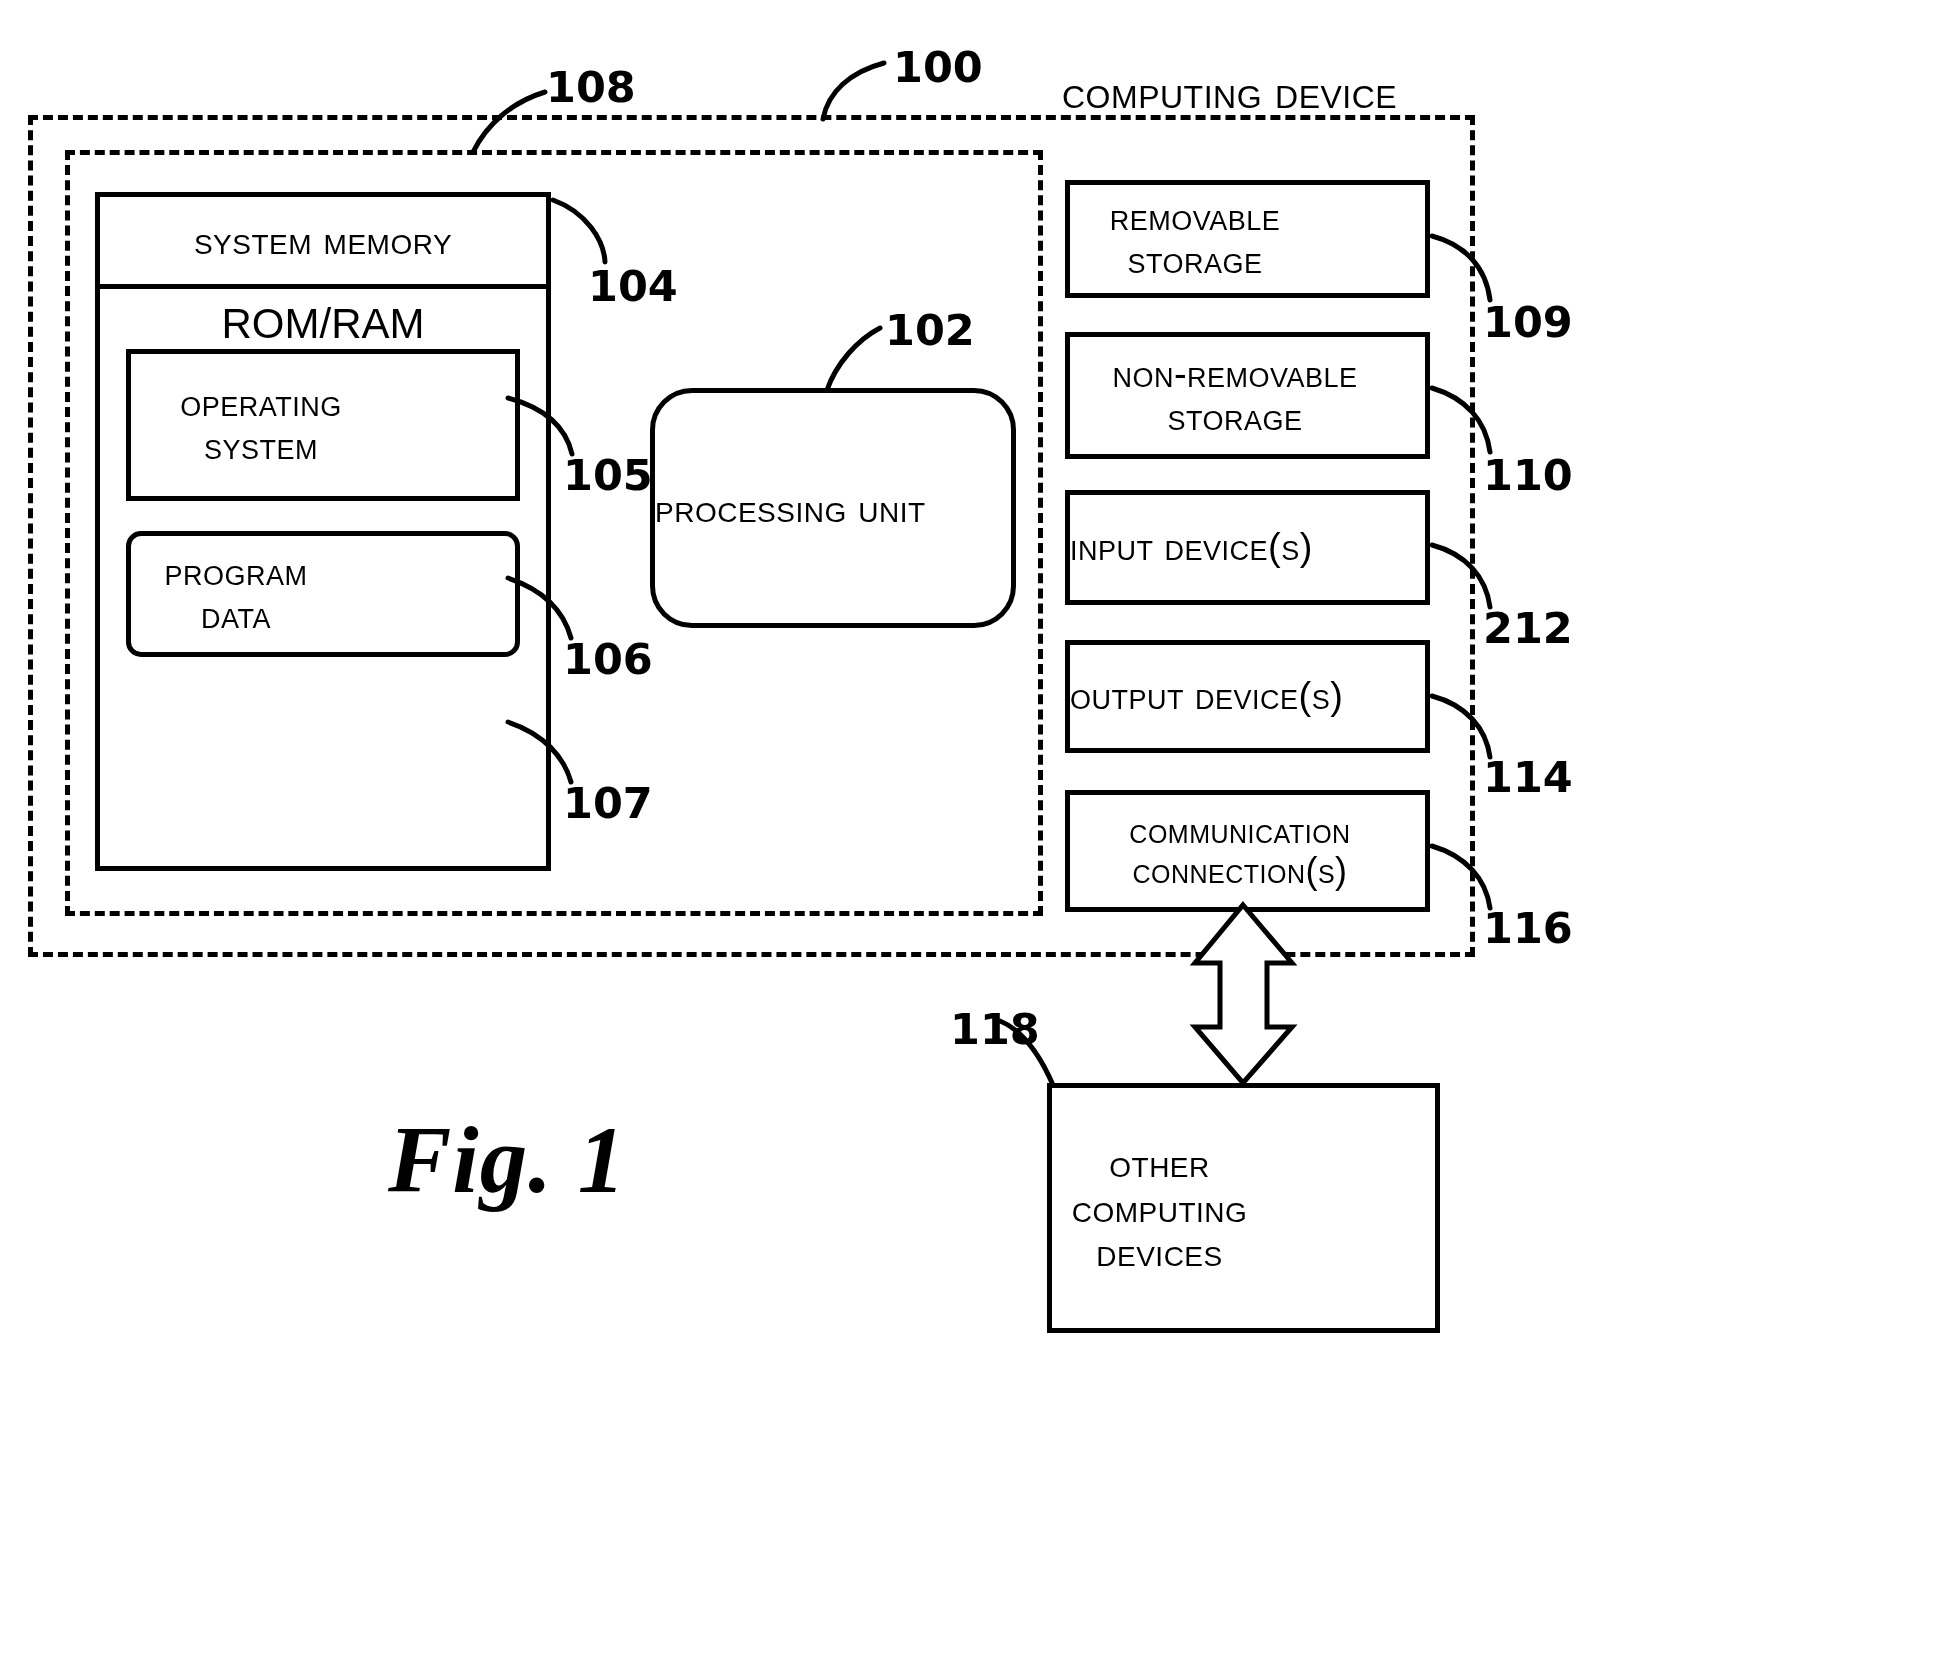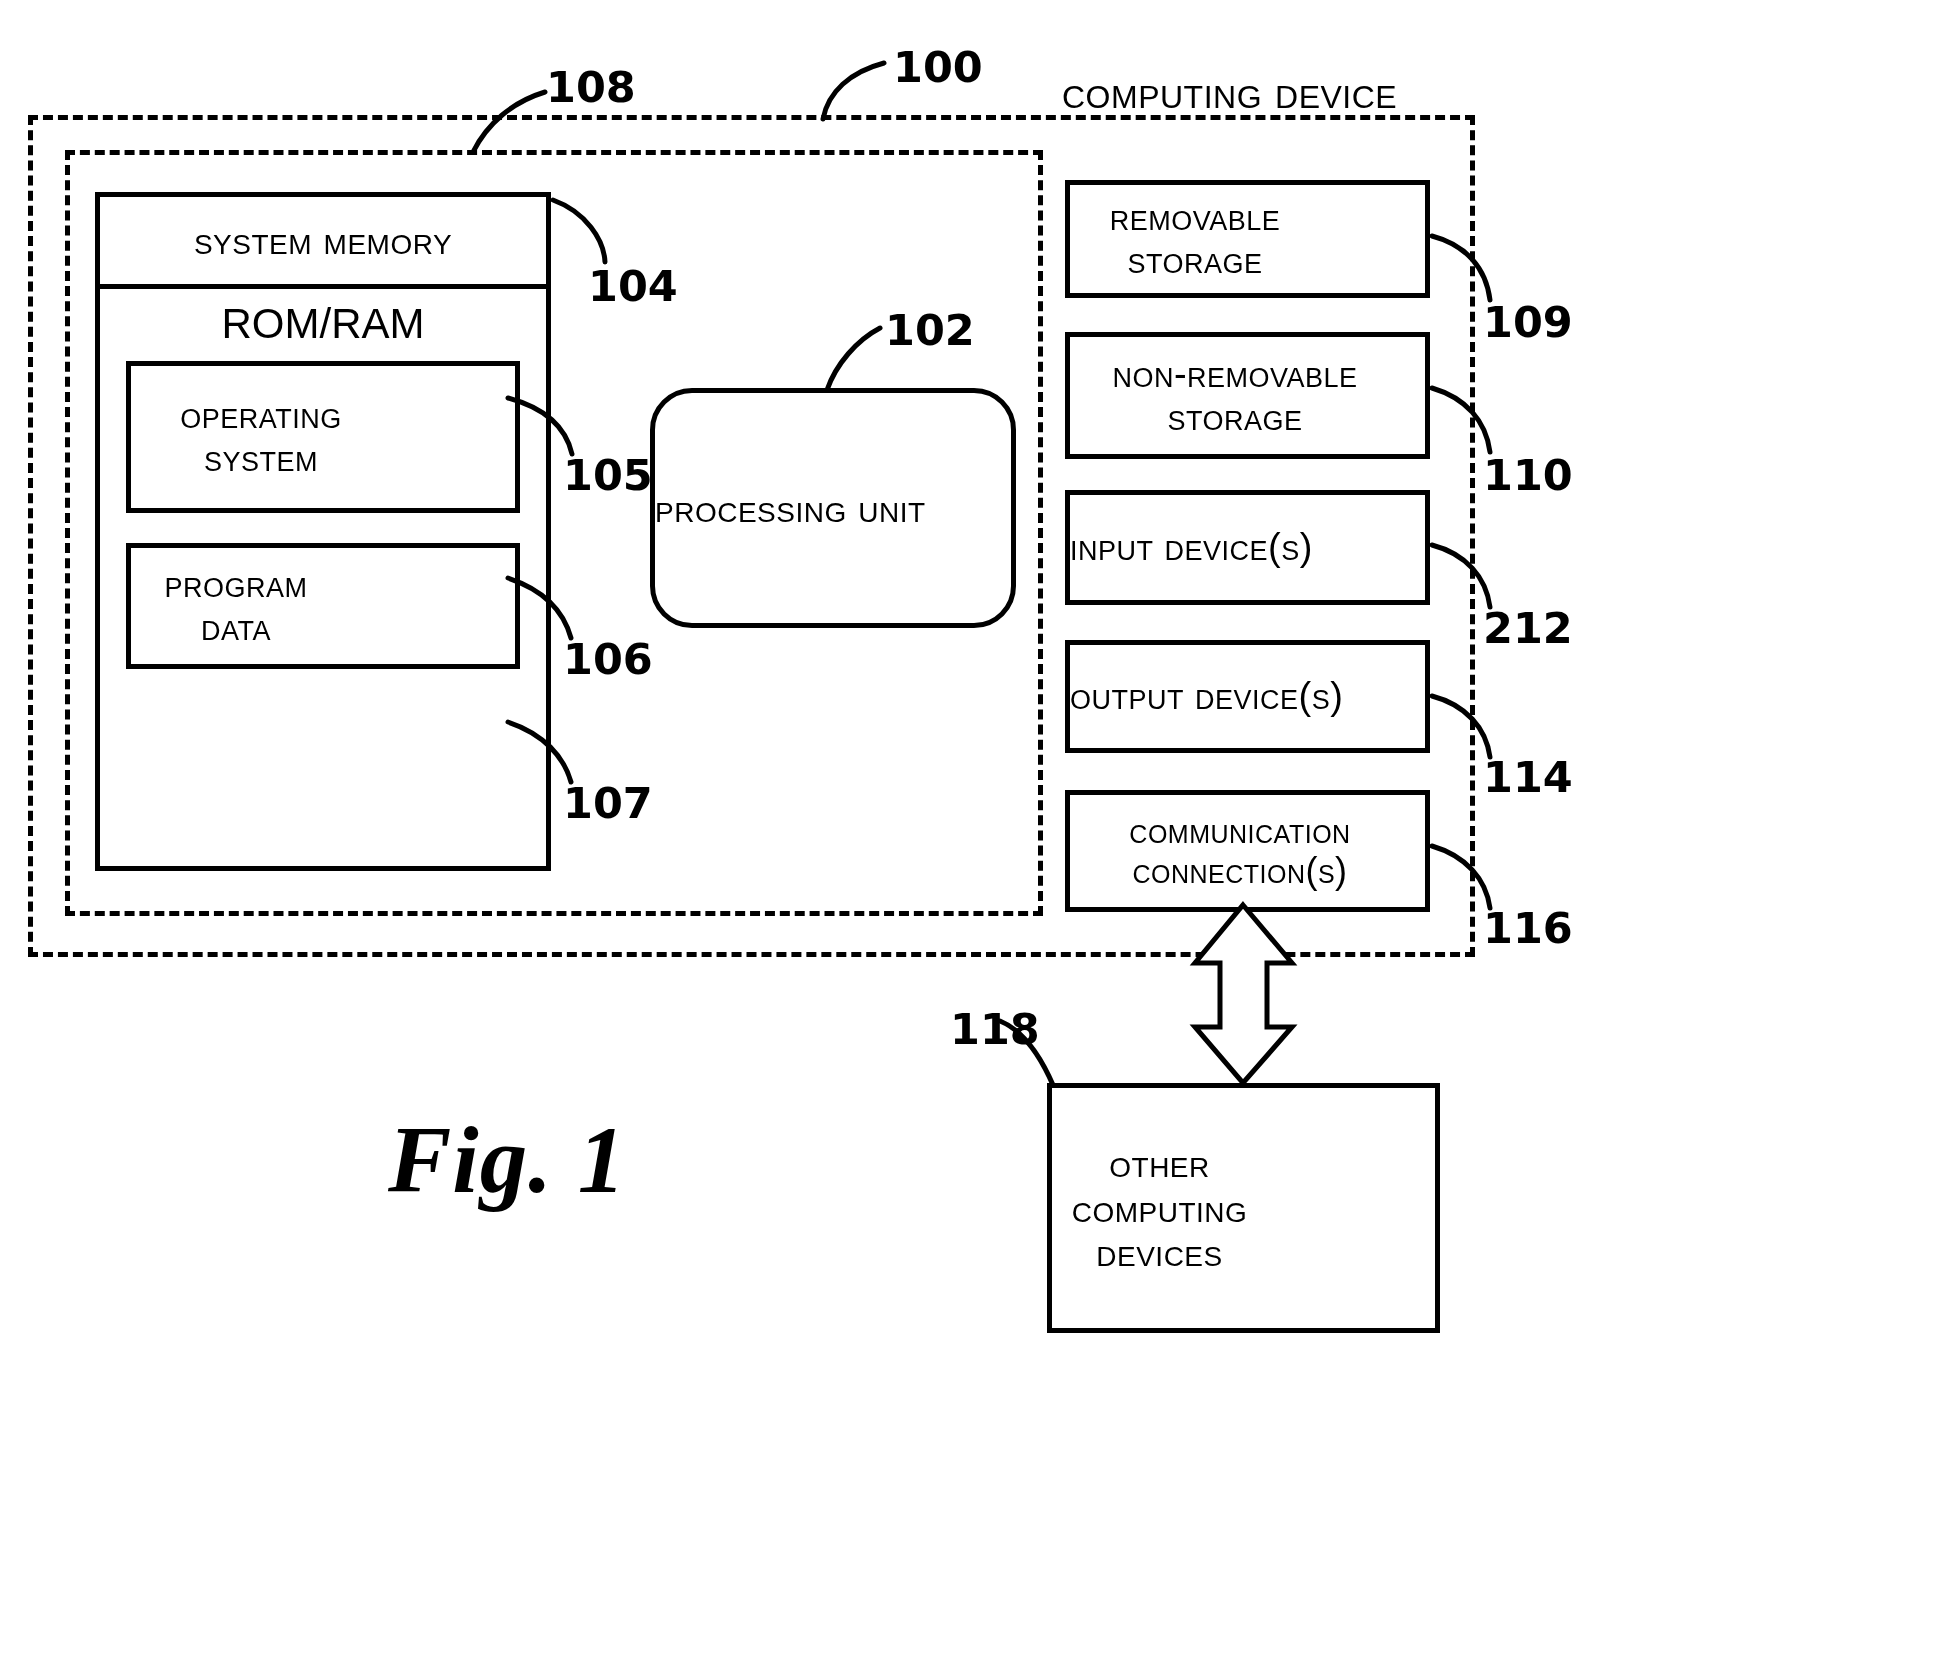--- a/index.html
+++ b/index.html
@@ -82,28 +82,28 @@
 
   <div class="dashbox" style="left:65px;top:150px;width:978px;height:766px;"></div>
 
   <div class="abs sc" style="left:1062px;top:68px;font-size:45px;white-space:nowrap;">Computing Device</div>
 
   <div class="sbox" style="left:95px;top:192px;width:456px;height:679px;flex-direction:column;justify-content:flex-start;padding:0;">
     <div class="sc" style="width:100%;height:92px;display:flex;align-items:center;justify-content:center;
                 border-bottom:5px solid #000;box-sizing:border-box;font-size:40px;">System Memory</div>
 
     <div style="width:100%;flex:1;display:flex;flex-direction:column;align-items:center;padding-top:14px;box-sizing:border-box;">
-      <div style="font-size:42px;line-height:1;margin-bottom:16px;letter-spacing:0px;">ROM/RAM</div>
+      <div style="font-size:42px;line-height:1;margin-bottom:4px;letter-spacing:0px;">ROM/RAM</div>
 
       <div class="sbox" style="position:relative;left:0;top:0;width:394px;height:152px;margin-bottom:30px;">
         <span class="sc" style="font-size:38px;max-width:260px;display:block;">Operating System</span>
       </div>
 
 
-      <div class="sbox" style="position:relative;left:0;top:0;width:394px;height:126px;">
+      <div class="sbox" style="position:relative;left:0;top:0;width:394px;height:126px;border-radius:15px;">
         <span class="sc" style="font-size:38px;max-width:210px;display:block;">Program Data</span>
       </div>
     </div>
   </div>
 
   <div class="sbox" style="left:650px;top:388px;width:366px;height:240px;border-radius:42px;">
     <span class="sc" style="font-size:40px;">Processing Unit</span>
   </div>
 
   <div class="sbox" style="left:1065px;top:180px;width:365px;height:118px;">

